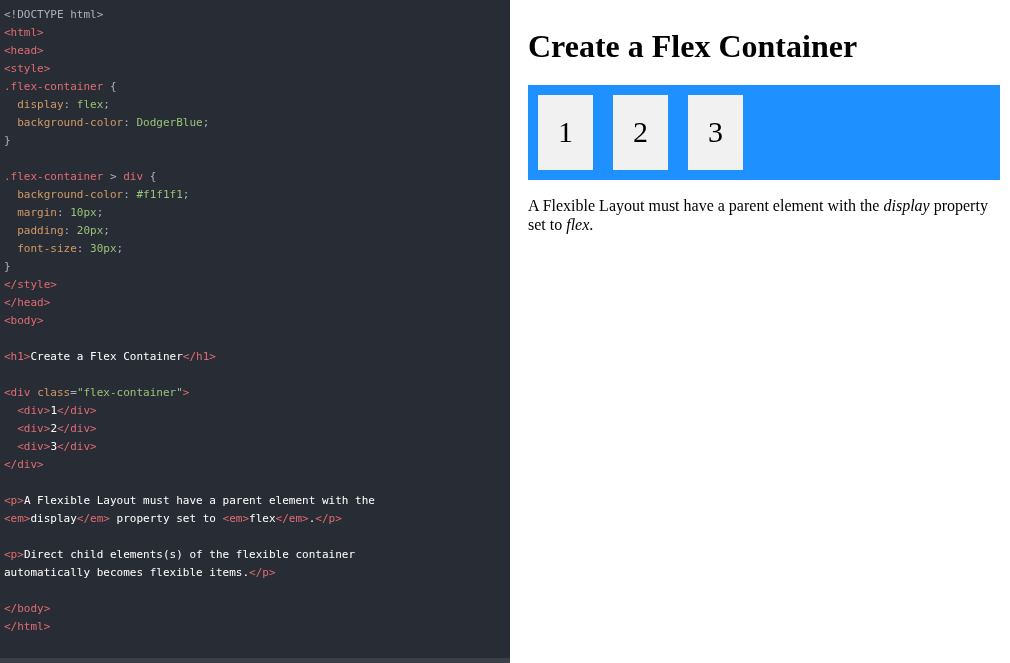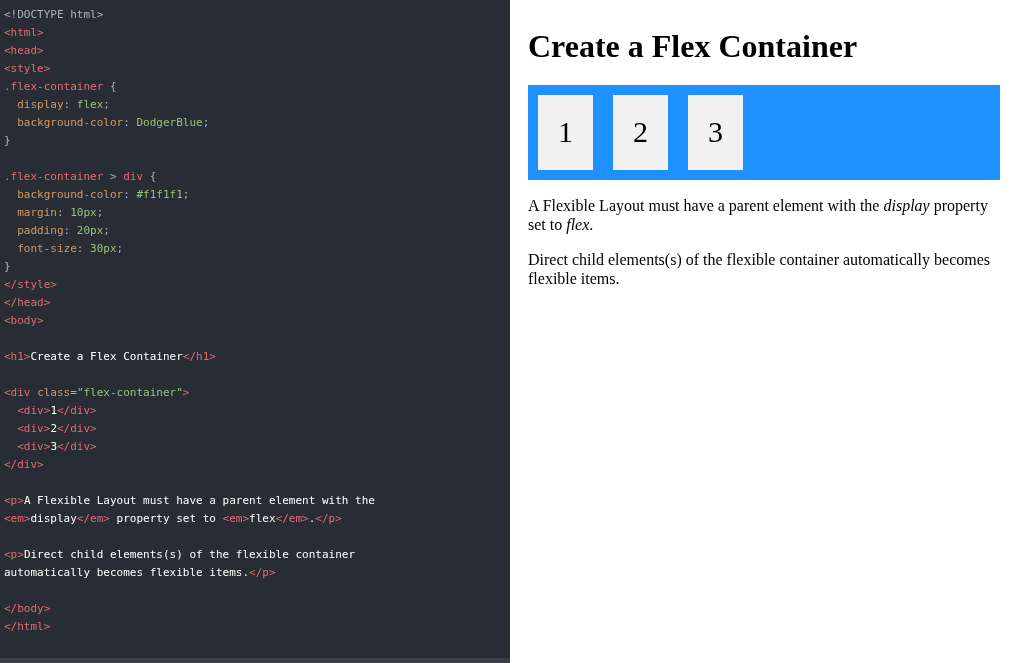--- a/index.html
+++ b/index.html
@@ -141,16 +141,15 @@
     <h1 id="preview-title">Create a Flex Container</h1>
 
     <div class="flex-container">
       <div>1</div>
       <div>2</div>
       <div>3</div>
     </div>
 
     <p class="para"><span>A Flexible Layout must have a parent element with the </span><em>display</em><span> property set to </span><em>flex</em><span>.</span></p>
 
-    <p class="para">Direct child elements(s) of the flexible container automatically becomes flexible items.</p>
   </div>
 
 </div>
 
 </body></html>

